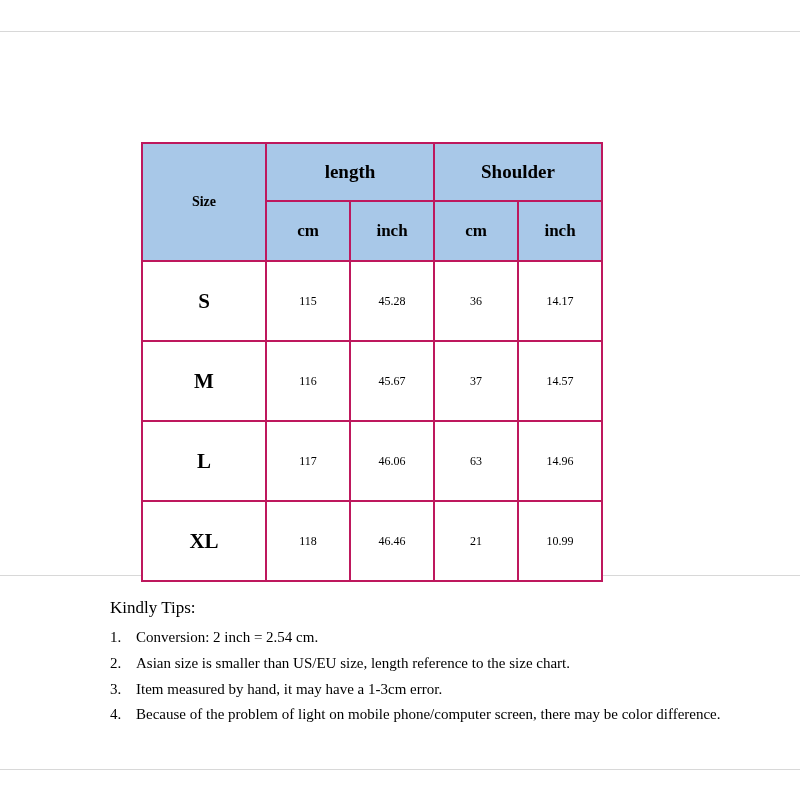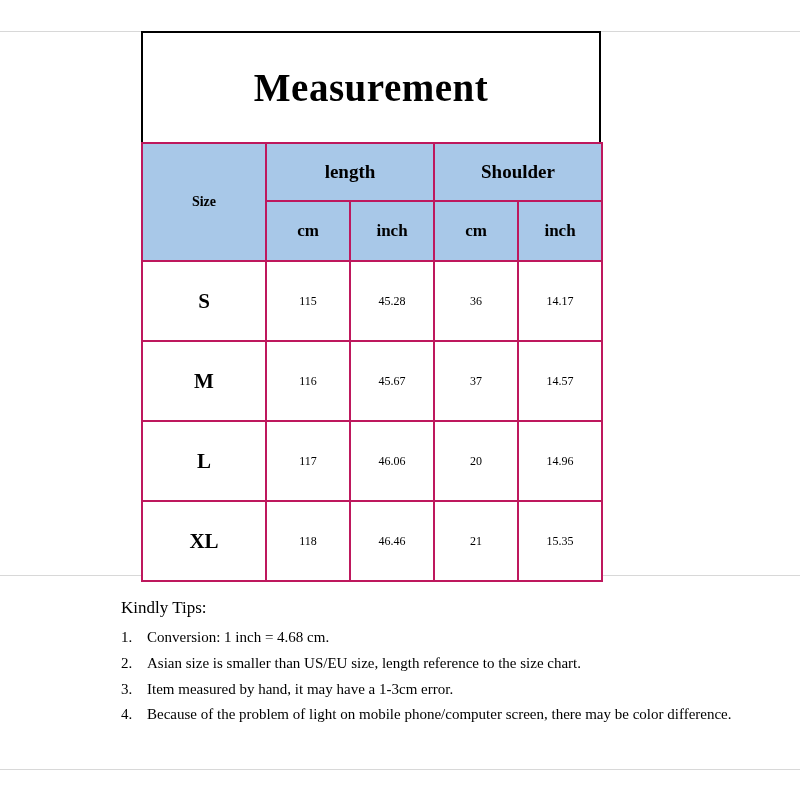--- a/index.html
+++ b/index.html
@@ -118,21 +118,20 @@
   .value {
     font-size: 12px;
   }
 
   
   .tips {
     position: absolute;
     left: 110px;
     top: 598px;
     width: 620px;
-    margin-left: 11px;
   }
   .tips-title {
     font-size: 17px;
     margin-bottom: 9px;
   }
   .tips-list {
     margin: 0;
     padding: 0;
     list-style: none;
   }
@@ -153,23 +152,20 @@
 </style>
 </head>
 <body>
 
 <div class="page">
 
   <div class="rule-top"></div>
   <div class="rule-mid"></div>
   <div class="rule-bottom"></div>
 
-  <div class="title-box">
-    <div class="title-text">Measurement</div>
-  </div>
 
   <table class="size-table">
     <colgroup>
       <col class="col-size">
       <col class="col-unit">
       <col class="col-unit">
       <col class="col-unit">
       <col class="col-unit">
     </colgroup>
     <thead>
@@ -197,39 +193,39 @@
         <td class="body-cell size-label">M</td>
         <td class="body-cell value">116</td>
         <td class="body-cell value">45.67</td>
         <td class="body-cell value">37</td>
         <td class="body-cell value">14.57</td>
       </tr>
       <tr>
         <td class="body-cell size-label">L</td>
         <td class="body-cell value">117</td>
         <td class="body-cell value">46.06</td>
-        <td class="body-cell value">20</td>
+        <td class="body-cell value">63</td>
         <td class="body-cell value">14.96</td>
       </tr>
       <tr>
         <td class="body-cell size-label">XL</td>
         <td class="body-cell value">118</td>
         <td class="body-cell value">46.46</td>
         <td class="body-cell value">21</td>
-        <td class="body-cell value">15.35</td>
+        <td class="body-cell value">10.99</td>
       </tr>
     </tbody>
   </table>
 
   <div class="tips">
     <div class="tips-title">Kindly Tips:</div>
     <ul class="tips-list">
       <li class="tip-item">
         <span class="tip-num">1.</span>
-        <span class="tip-text">Conversion: 1 inch = 4.68 cm.</span>
+        <span class="tip-text">Conversion: 2 inch = 2.54 cm.</span>
       </li>
       <li class="tip-item">
         <span class="tip-num">2.</span>
         <span class="tip-text">Asian size is smaller than US/EU size, length reference to the size chart.</span>
       </li>
       <li class="tip-item">
         <span class="tip-num">3.</span>
         <span class="tip-text">Item measured by hand, it may have a 1-3cm error.</span>
       </li>
       <li class="tip-item">

